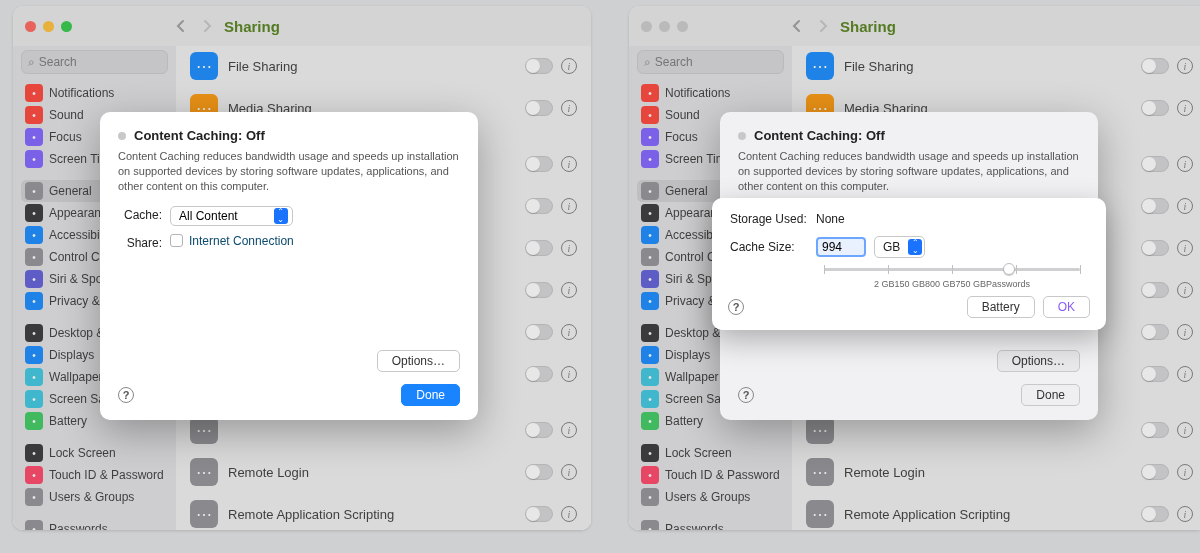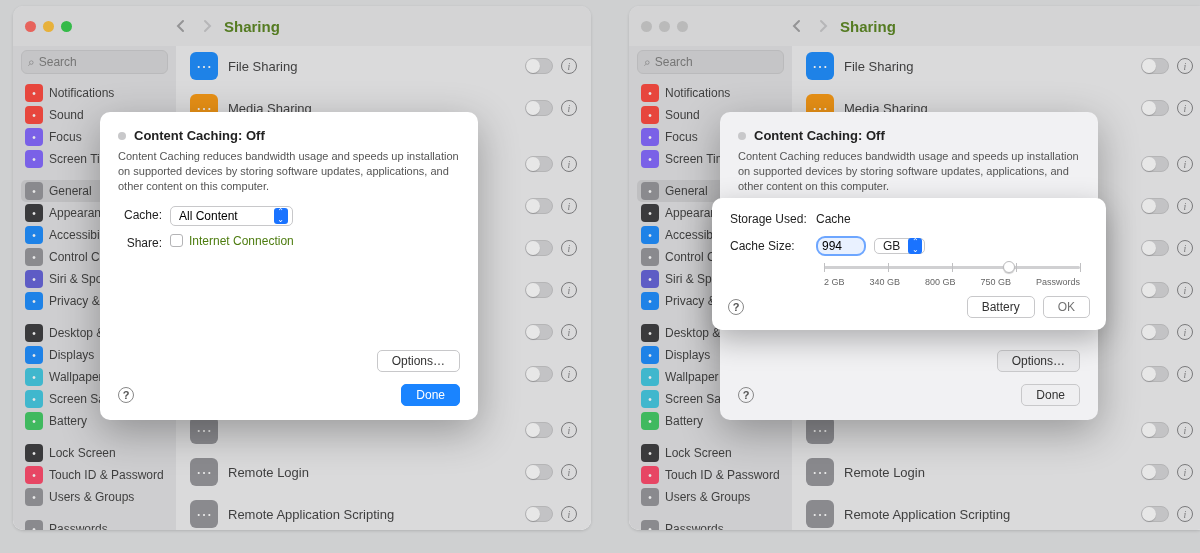--- a/index.html
+++ b/index.html
@@ -58,29 +58,29 @@
   .sheet-foot { position:absolute; bottom:14px; left:18px; right:18px; display:flex; align-items:center;}
   .help { width:16px; height:16px; border:1.3px solid #888; border-radius:50%; display:flex; align-items:center; justify-content:center; font-size:11px; color:#555; font-weight:600;}
   .spacer { flex:1; }
   .btn { height:22px; padding:0 14px; font-size:12px; border-radius:5px; border:1px solid #c8c8ca; background:#fff; display:flex; align-items:center; color:#333; margin-left:8px;}
   .btn.primary { background:#1a84ff; border-color:#1a84ff; color:#fff; font-weight:500;}
   .options-row { position:absolute; bottom:48px; right:18px;}
 
   
   .pop-row { display:flex; align-items:center; font-size:12px; color:#222; margin-bottom:10px;}
   .pop-lab { width:86px; padding-right:8px;}
-  .nf { width:50px; height:20px; border:2.5px solid #6da6ff; border-radius:9px; padding:0 4px; font-size:12px; background:#e9f1ff;}
-  .unit { display:inline-flex; align-items:center; border:1px solid #c8c8ca; border-radius:5px; height:16px; padding:0 2px 0 8px; margin-left:8px; font-size:12px;}
+  .nf { width:50px; height:20px; border:2.5px solid #6da6ff; border-radius:4px; padding:0 4px; font-size:12px; background:#e9f1ff;}
+  .unit { display:inline-flex; align-items:center; border:1px solid #c8c8ca; border-radius:5px; height:22px; padding:0 2px 0 8px; margin-left:8px; font-size:12px;}
   .unit .sel-arrows { margin-left:8px; }
 
   .slider-wrap { padding-left:94px; padding-right:8px; }
   .slider-track { height:3px; background:#d0d0d2; border-radius:2px; position:relative;}
   .slider-thumb { position:absolute; top:-5px; left:70%; width:12px; height:12px; background:#fff; border:1px solid #bcbcbe; border-radius:50%; box-shadow:0 1px 1px rgba(0,0,0,0.2);}
   .tick { position:absolute; top:-3px; width:1px; height:9px; background:#c0c0c2;}
-  .slider-labels { display:flex; justify-content:space-between; font-size:9px; color:#666; margin-top:8px;}
+  .slider-labels { display:flex; justify-content:center; font-size:9px; color:#666; margin-top:8px;}
 
   .pop-foot { position:absolute; bottom:12px; left:16px; right:16px; display:flex; align-items:center;}
 
   .dimmer { position:absolute; inset:0; background:rgba(120,120,122,0.18); pointer-events:none; }
   .pane .dimmer { border-radius:10px; }
 </style>
 </head>
 <body>
 
 <div class="pane pane1">
@@ -456,21 +456,21 @@
       <div class="select">
         <span>All Content</span>
         <span class="sel-arrows">⌃<br>⌄</span>
       </div>
     </div>
   </div>
 
   <div class="form-row">
     <div class="form-lab">Share:</div>
     <div class="form-body">
-      <div style="font-size:12px; color:#4d7c0f; display:flex; align-items:center;">
+      <div style="font-size:12px; color:#0c4a6e; display:flex; align-items:center;">
         <span class="check"></span>
         <span>Internet Connection</span>
       </div>
     </div>
   </div>
 
   <div class="options-row">
     <div class="btn">Options…</div>
   </div>
   <div class="sheet-foot">
@@ -498,46 +498,46 @@
   <div class="sheet-foot">
     <div class="help">?</div>
     <div class="spacer"></div>
     <div class="btn" style="background:#efeff1">Done</div>
   </div>
 </div>
 
 <div class="sheet2-pop">
   <div class="pop-row">
     <div class="pop-lab">Storage Used:</div>
-    <div>Cache</div>
+    <div>None</div>
   </div>
   <div class="pop-row">
     <div class="pop-lab">Cache Size:</div>
     <input class="nf" value="994" style="">
     <div class="unit">
       <span>GB</span>
       <span class="sel-arrows">⌃<br>⌄</span>
     </div>
   </div>
   <div class="slider-wrap">
     <div class="slider-track">
       <div class="tick" style="left:0%"></div>
       <div class="tick" style="left:25%"></div>
       <div class="tick" style="left:50%"></div>
       <div class="tick" style="left:75%"></div>
       <div class="tick" style="left:100%"></div>
       <div class="slider-thumb"></div>
     </div>
     <div class="slider-labels">
       <span>2 GB</span>
-      <span>340 GB</span>
+      <span>150 GB</span>
       <span>800 GB</span>
       <span>750 GB</span>
       <span>Passwords</span>
     </div>
   </div>
   <div class="pop-foot">
     <div class="help">?</div>
     <div class="spacer"></div>
     <div class="btn">Battery</div>
-    <div class="btn" style="color:#737373">OK</div>
+    <div class="btn" style="color:#8b5cf6">OK</div>
   </div>
 </div>
 
 </body></html>

